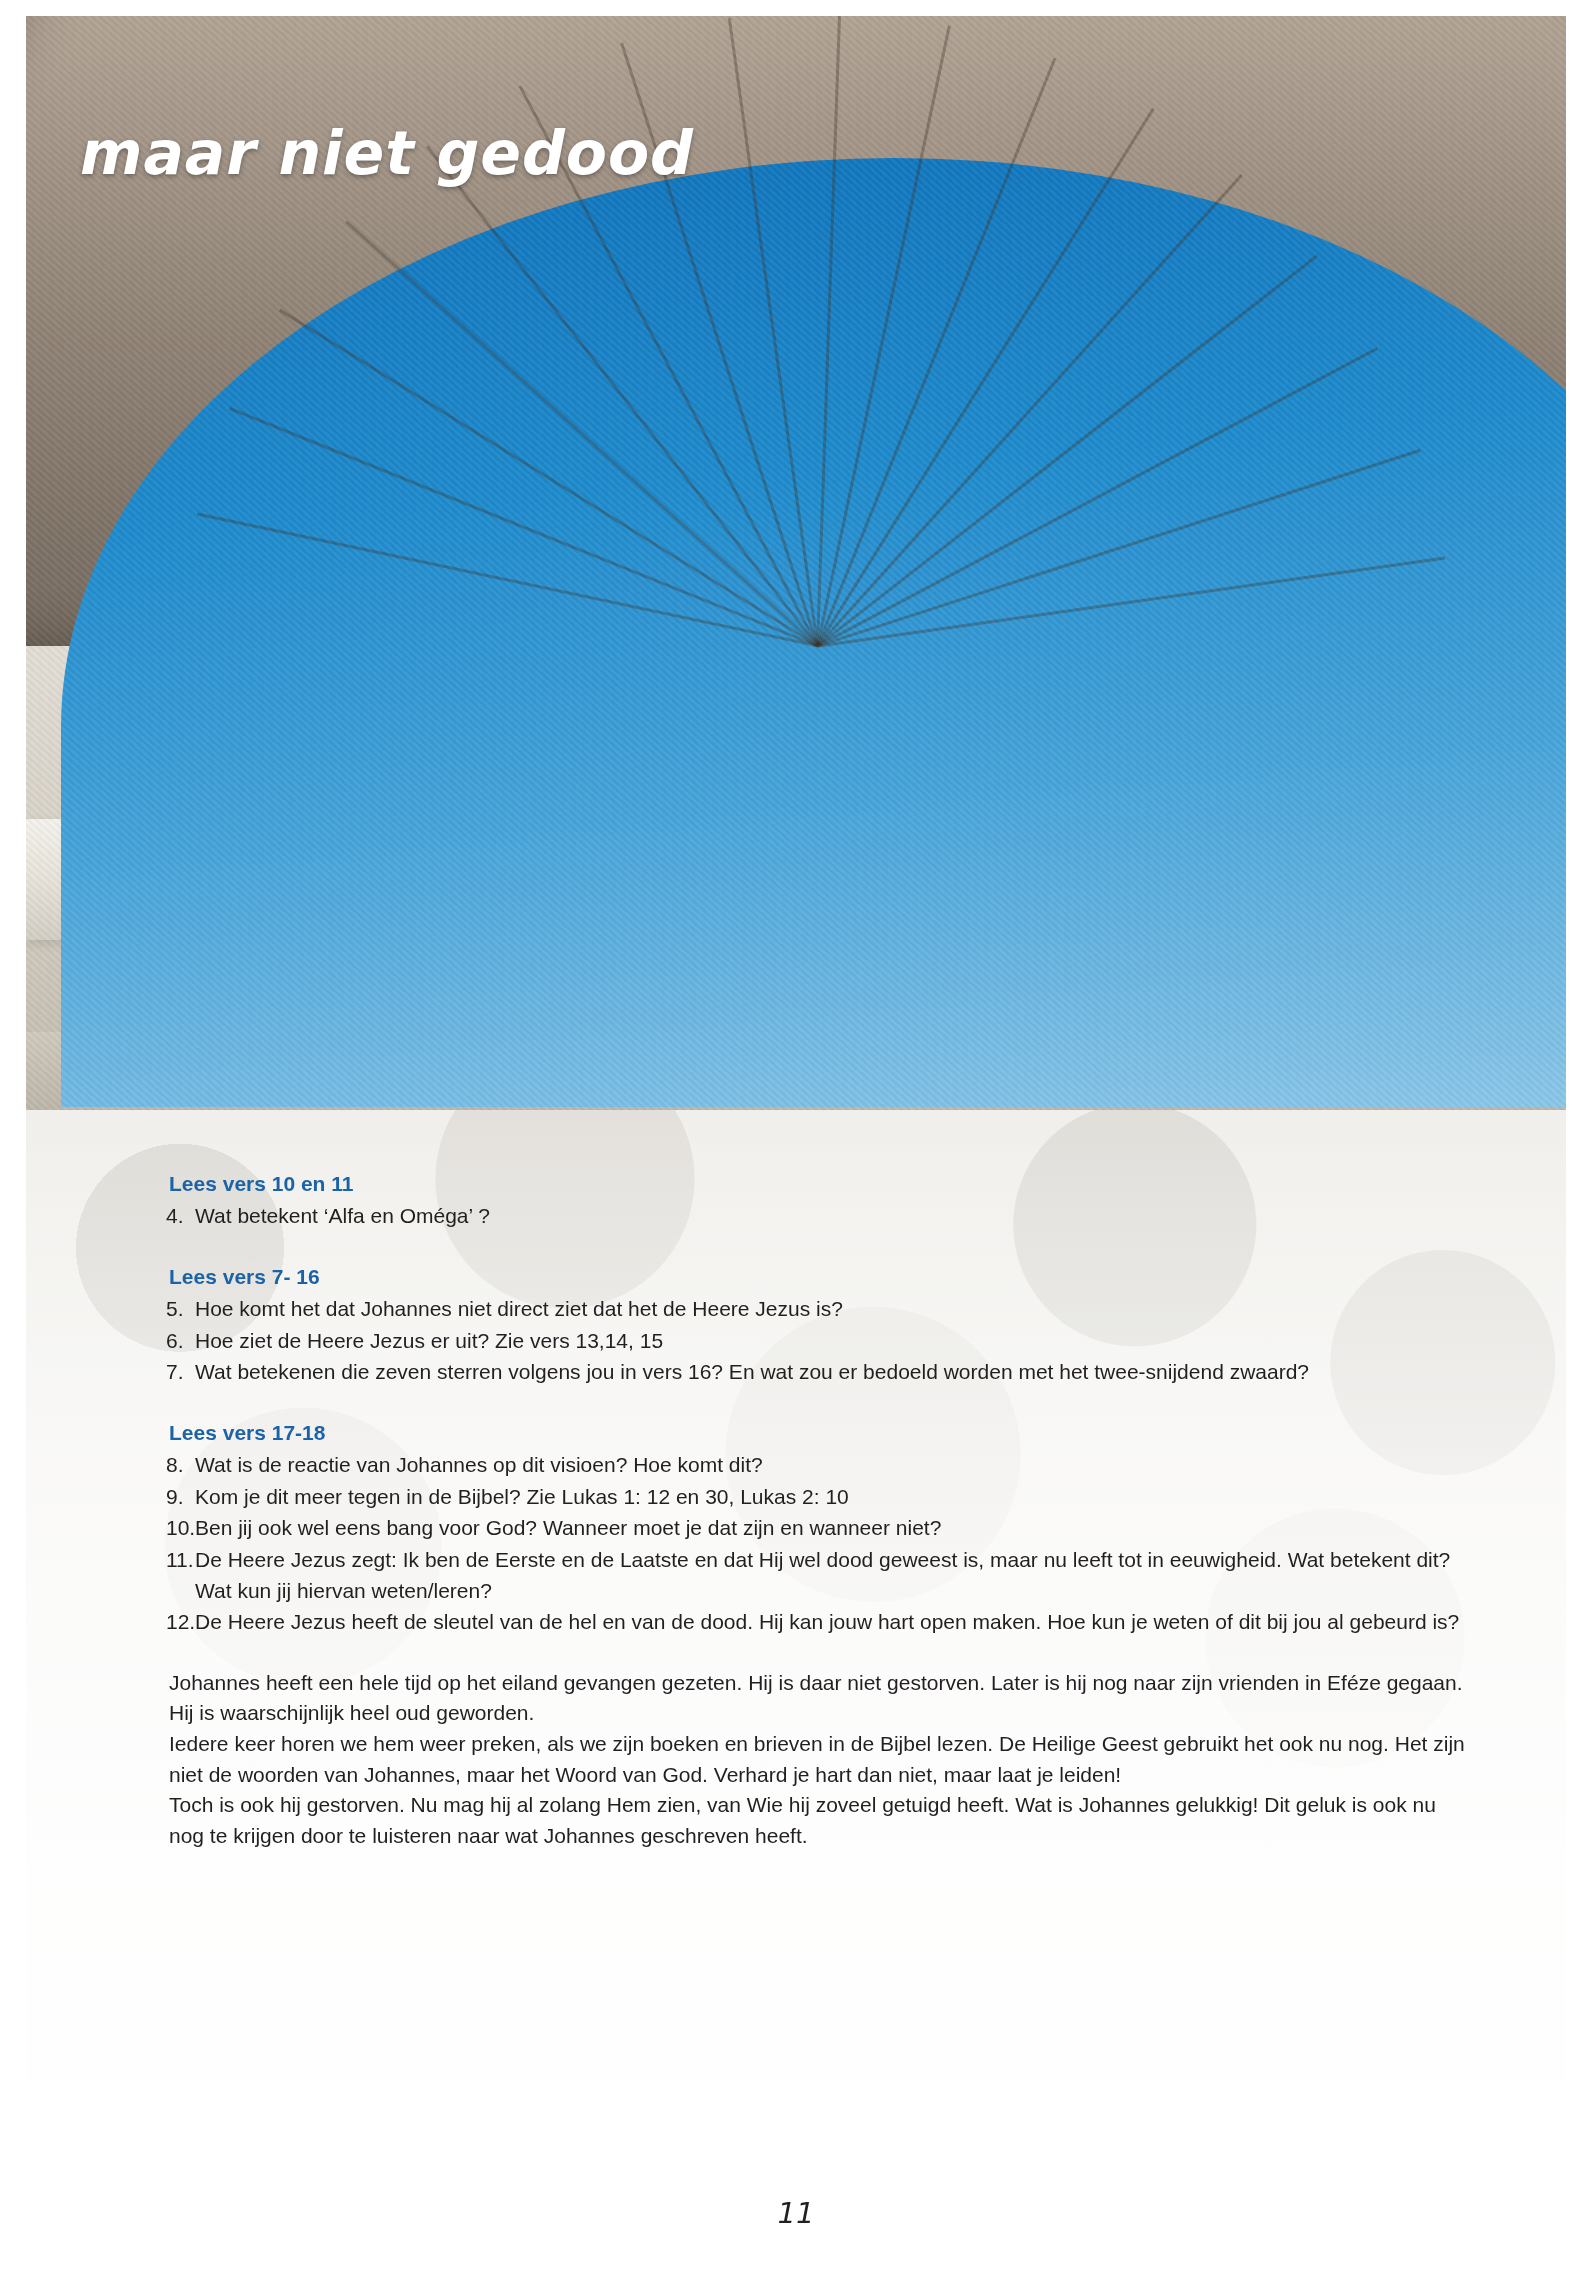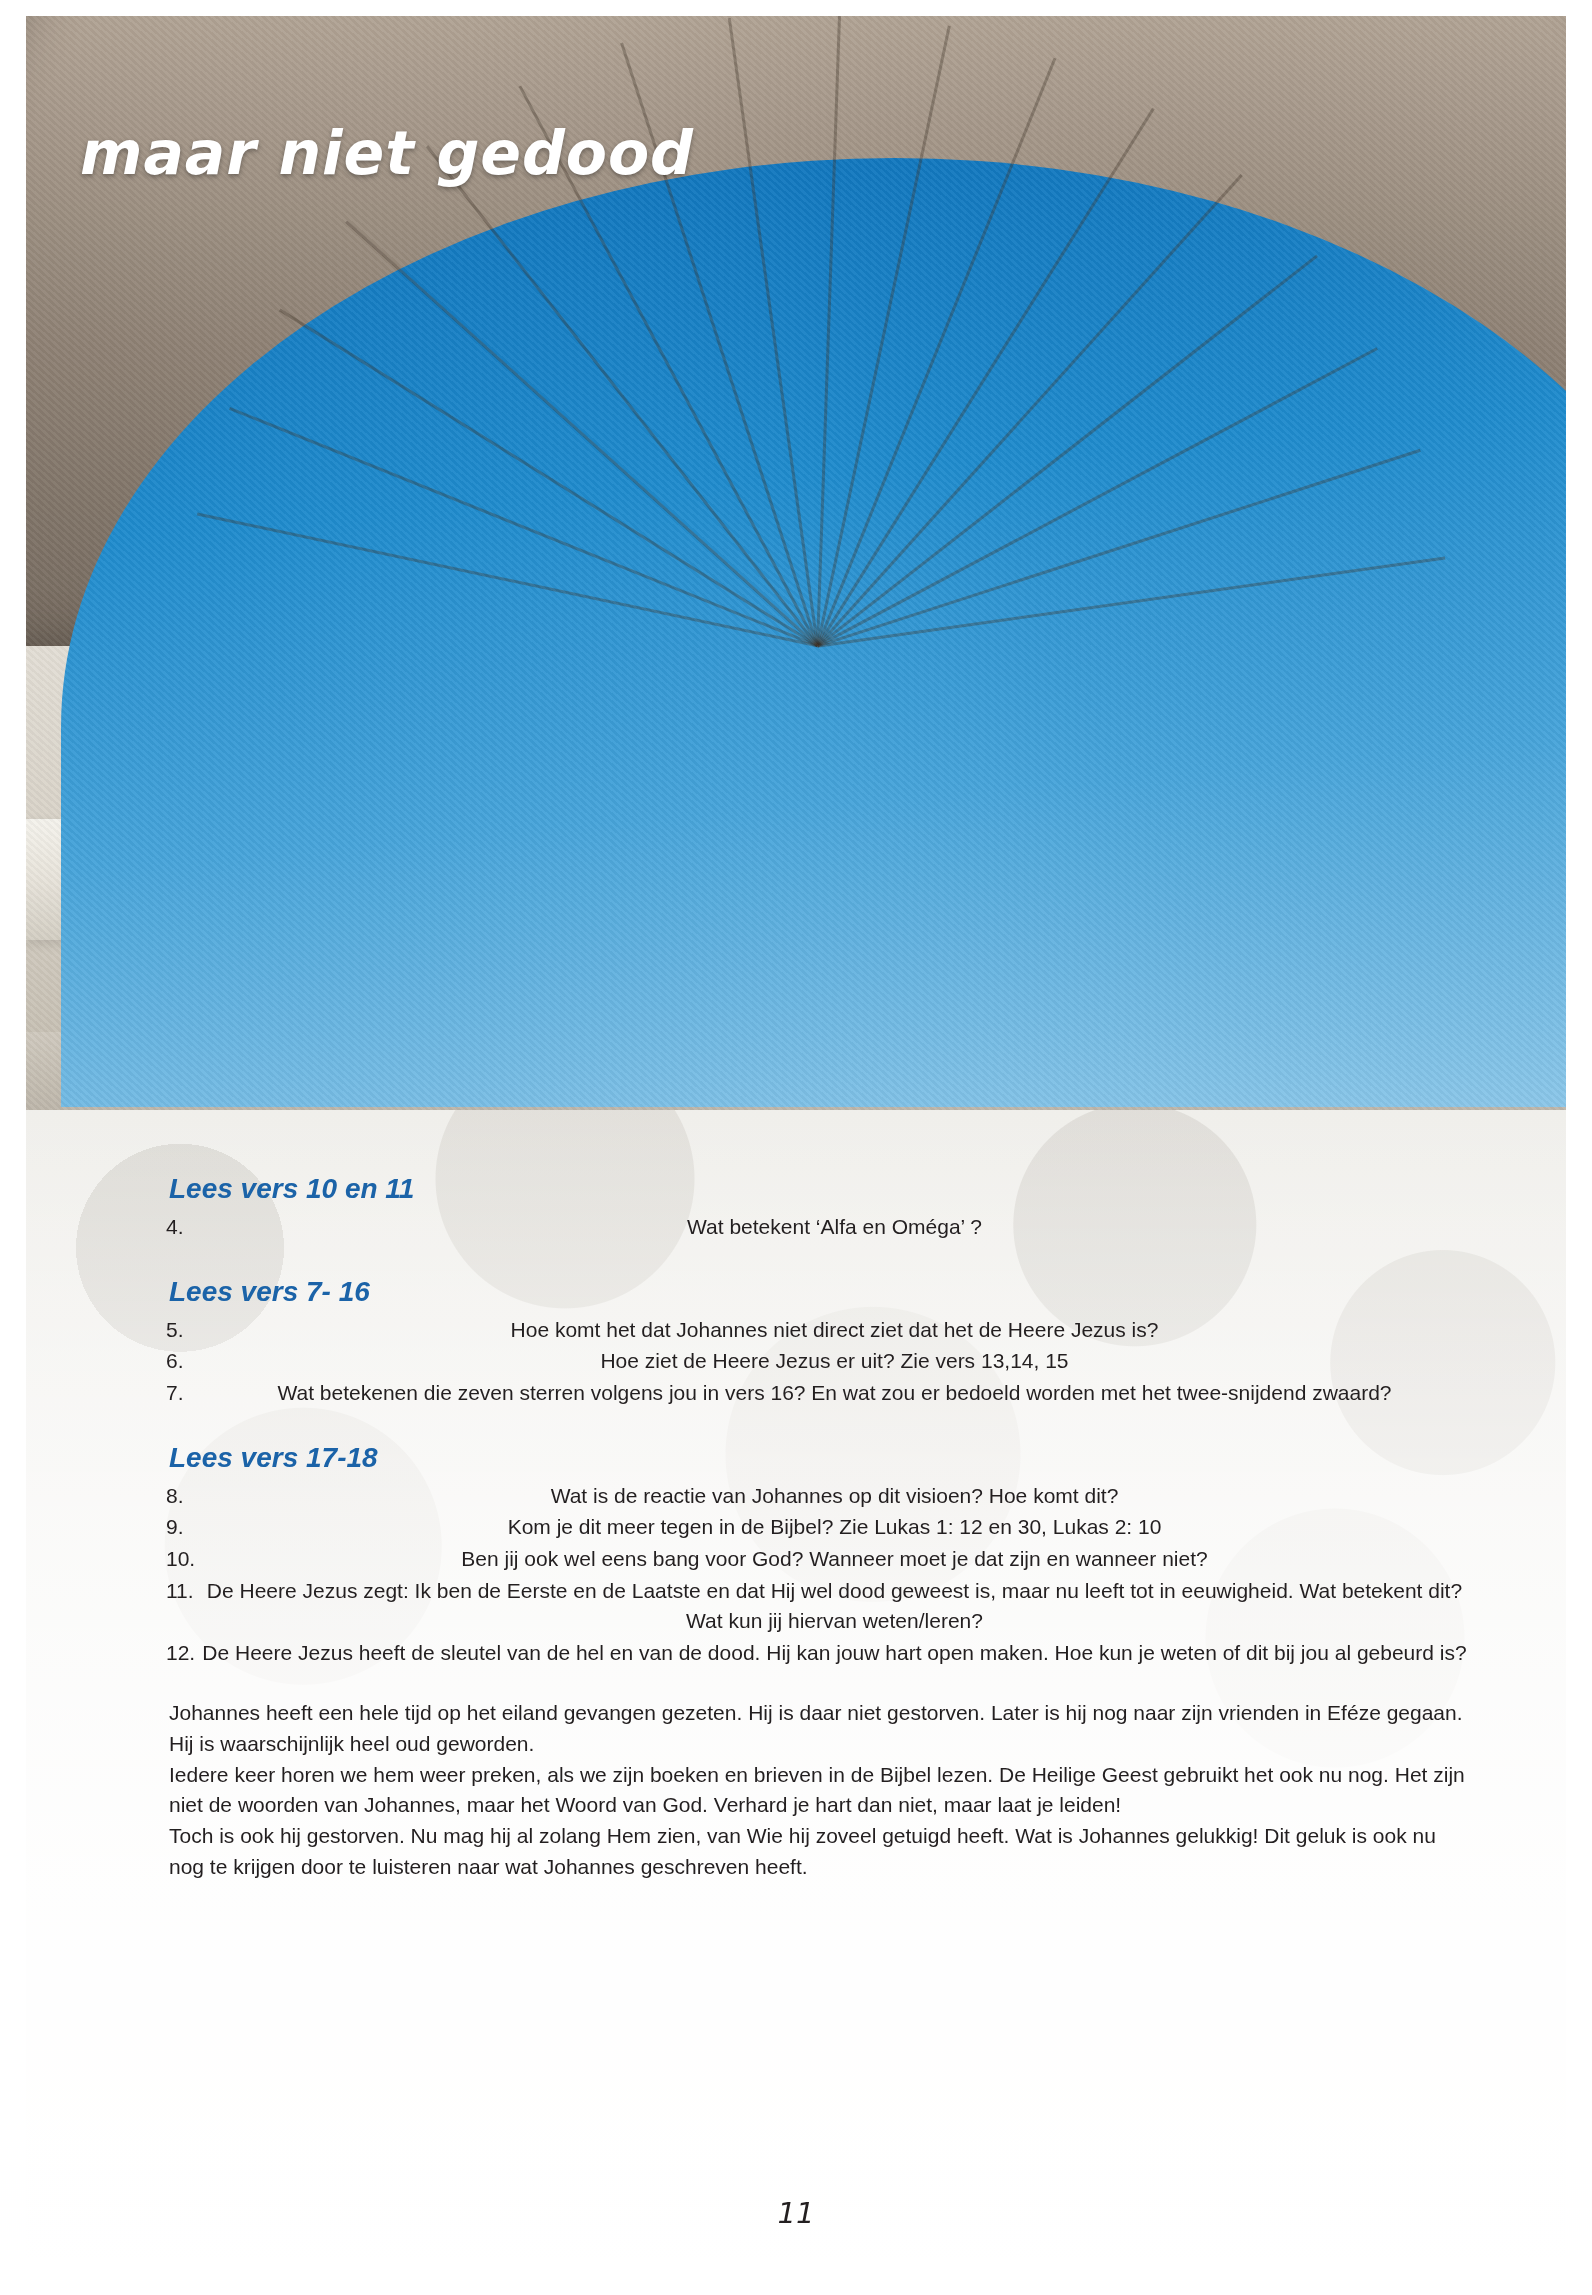--- a/index.html
+++ b/index.html
@@ -226,36 +226,35 @@
     top: 59px;
     width: 1329px;
     color: #231f20;
     font-size: 21px;
     line-height: 1.46;
   }
 
   .section-head {
     color: #1b63a8;
     font-weight: bold;
-    font-style: italic;
-    font-size: 28px;
+    font-size: 21px;
     margin: 0 0 1.7px 24px;
   }
   .gap-md { height: 29px; }
 
   .qlist { list-style: none; margin: 0; padding: 0; }
   .qitem { display: flex; align-items: flex-start; margin: 0 0 0.9px 0; }
   .qnum {
     width: 50px;
     flex: 0 0 50px;
     text-align: left;
     padding-left: 21px;
     box-sizing: border-box;
   }
-  .qtext { flex: 1; text-align: center; }
+  .qtext { flex: 1; }
 
   .para { margin: 0 0 0 24px; }
   .para.tight { margin-top: 0; }
 
   .pagenum {
     position: absolute;
     left: 0; right: 0;
     top: 2196px;
     text-align: center;
     font-size: 29px;

